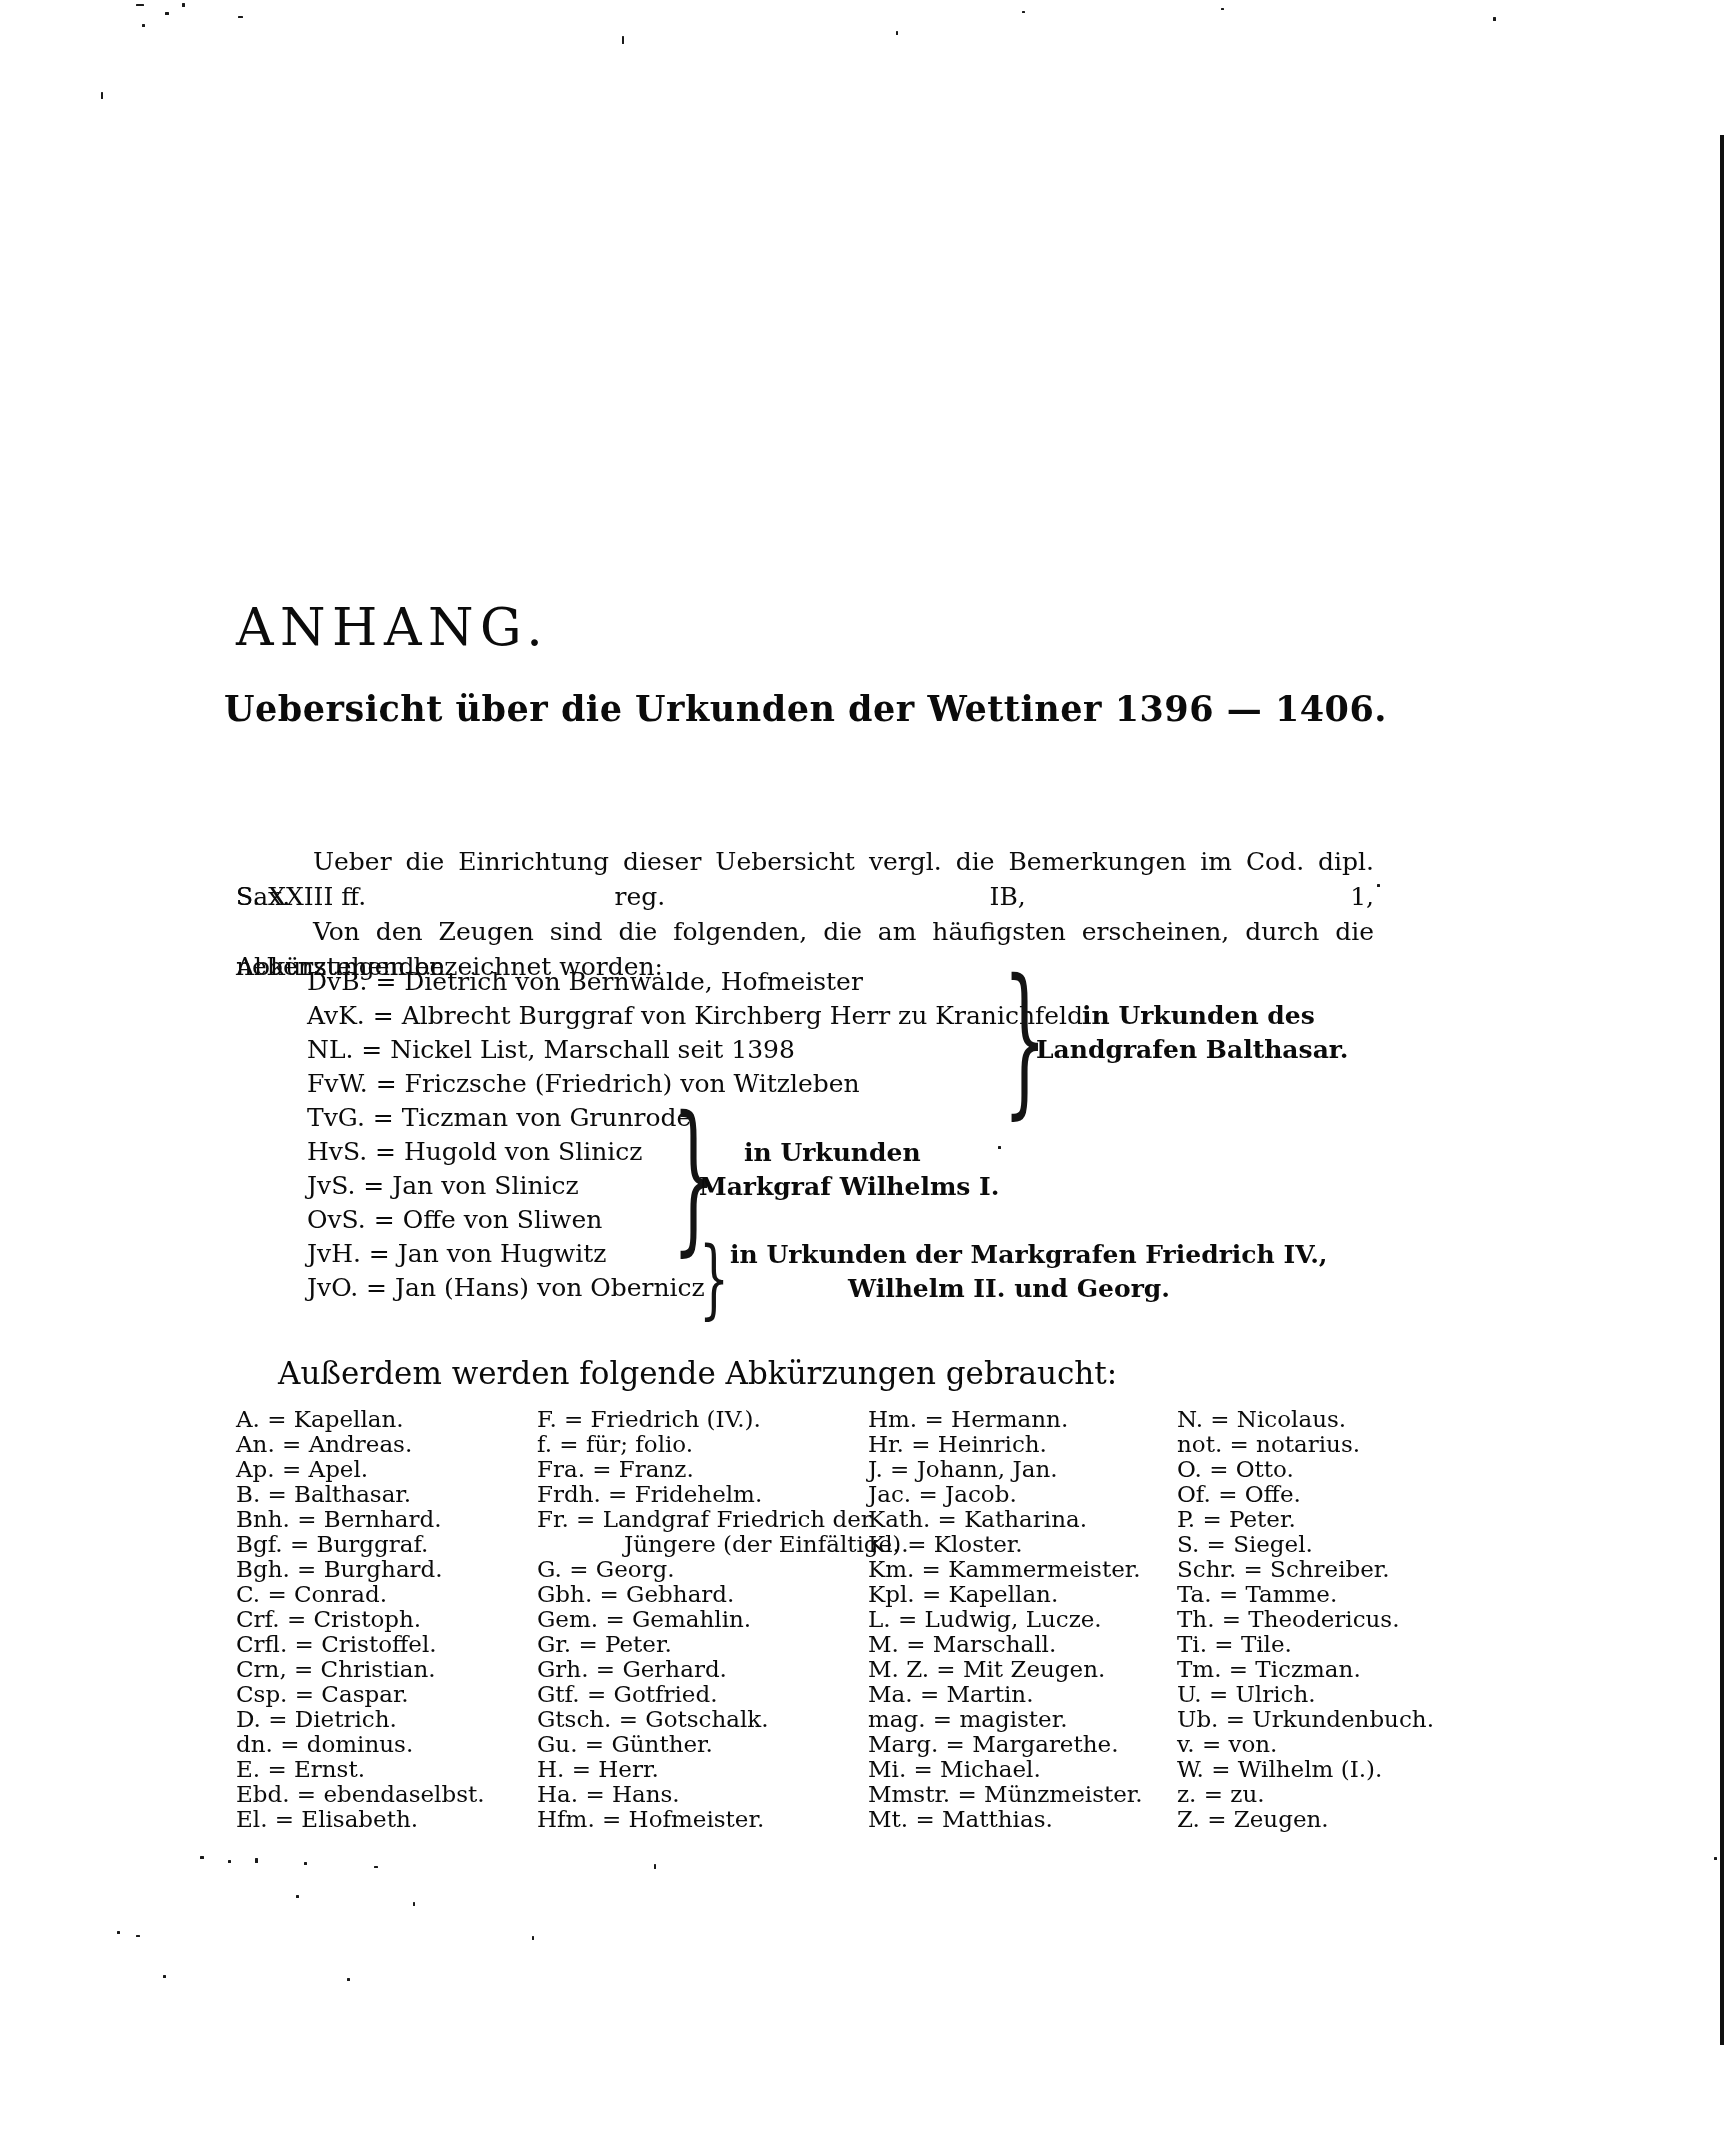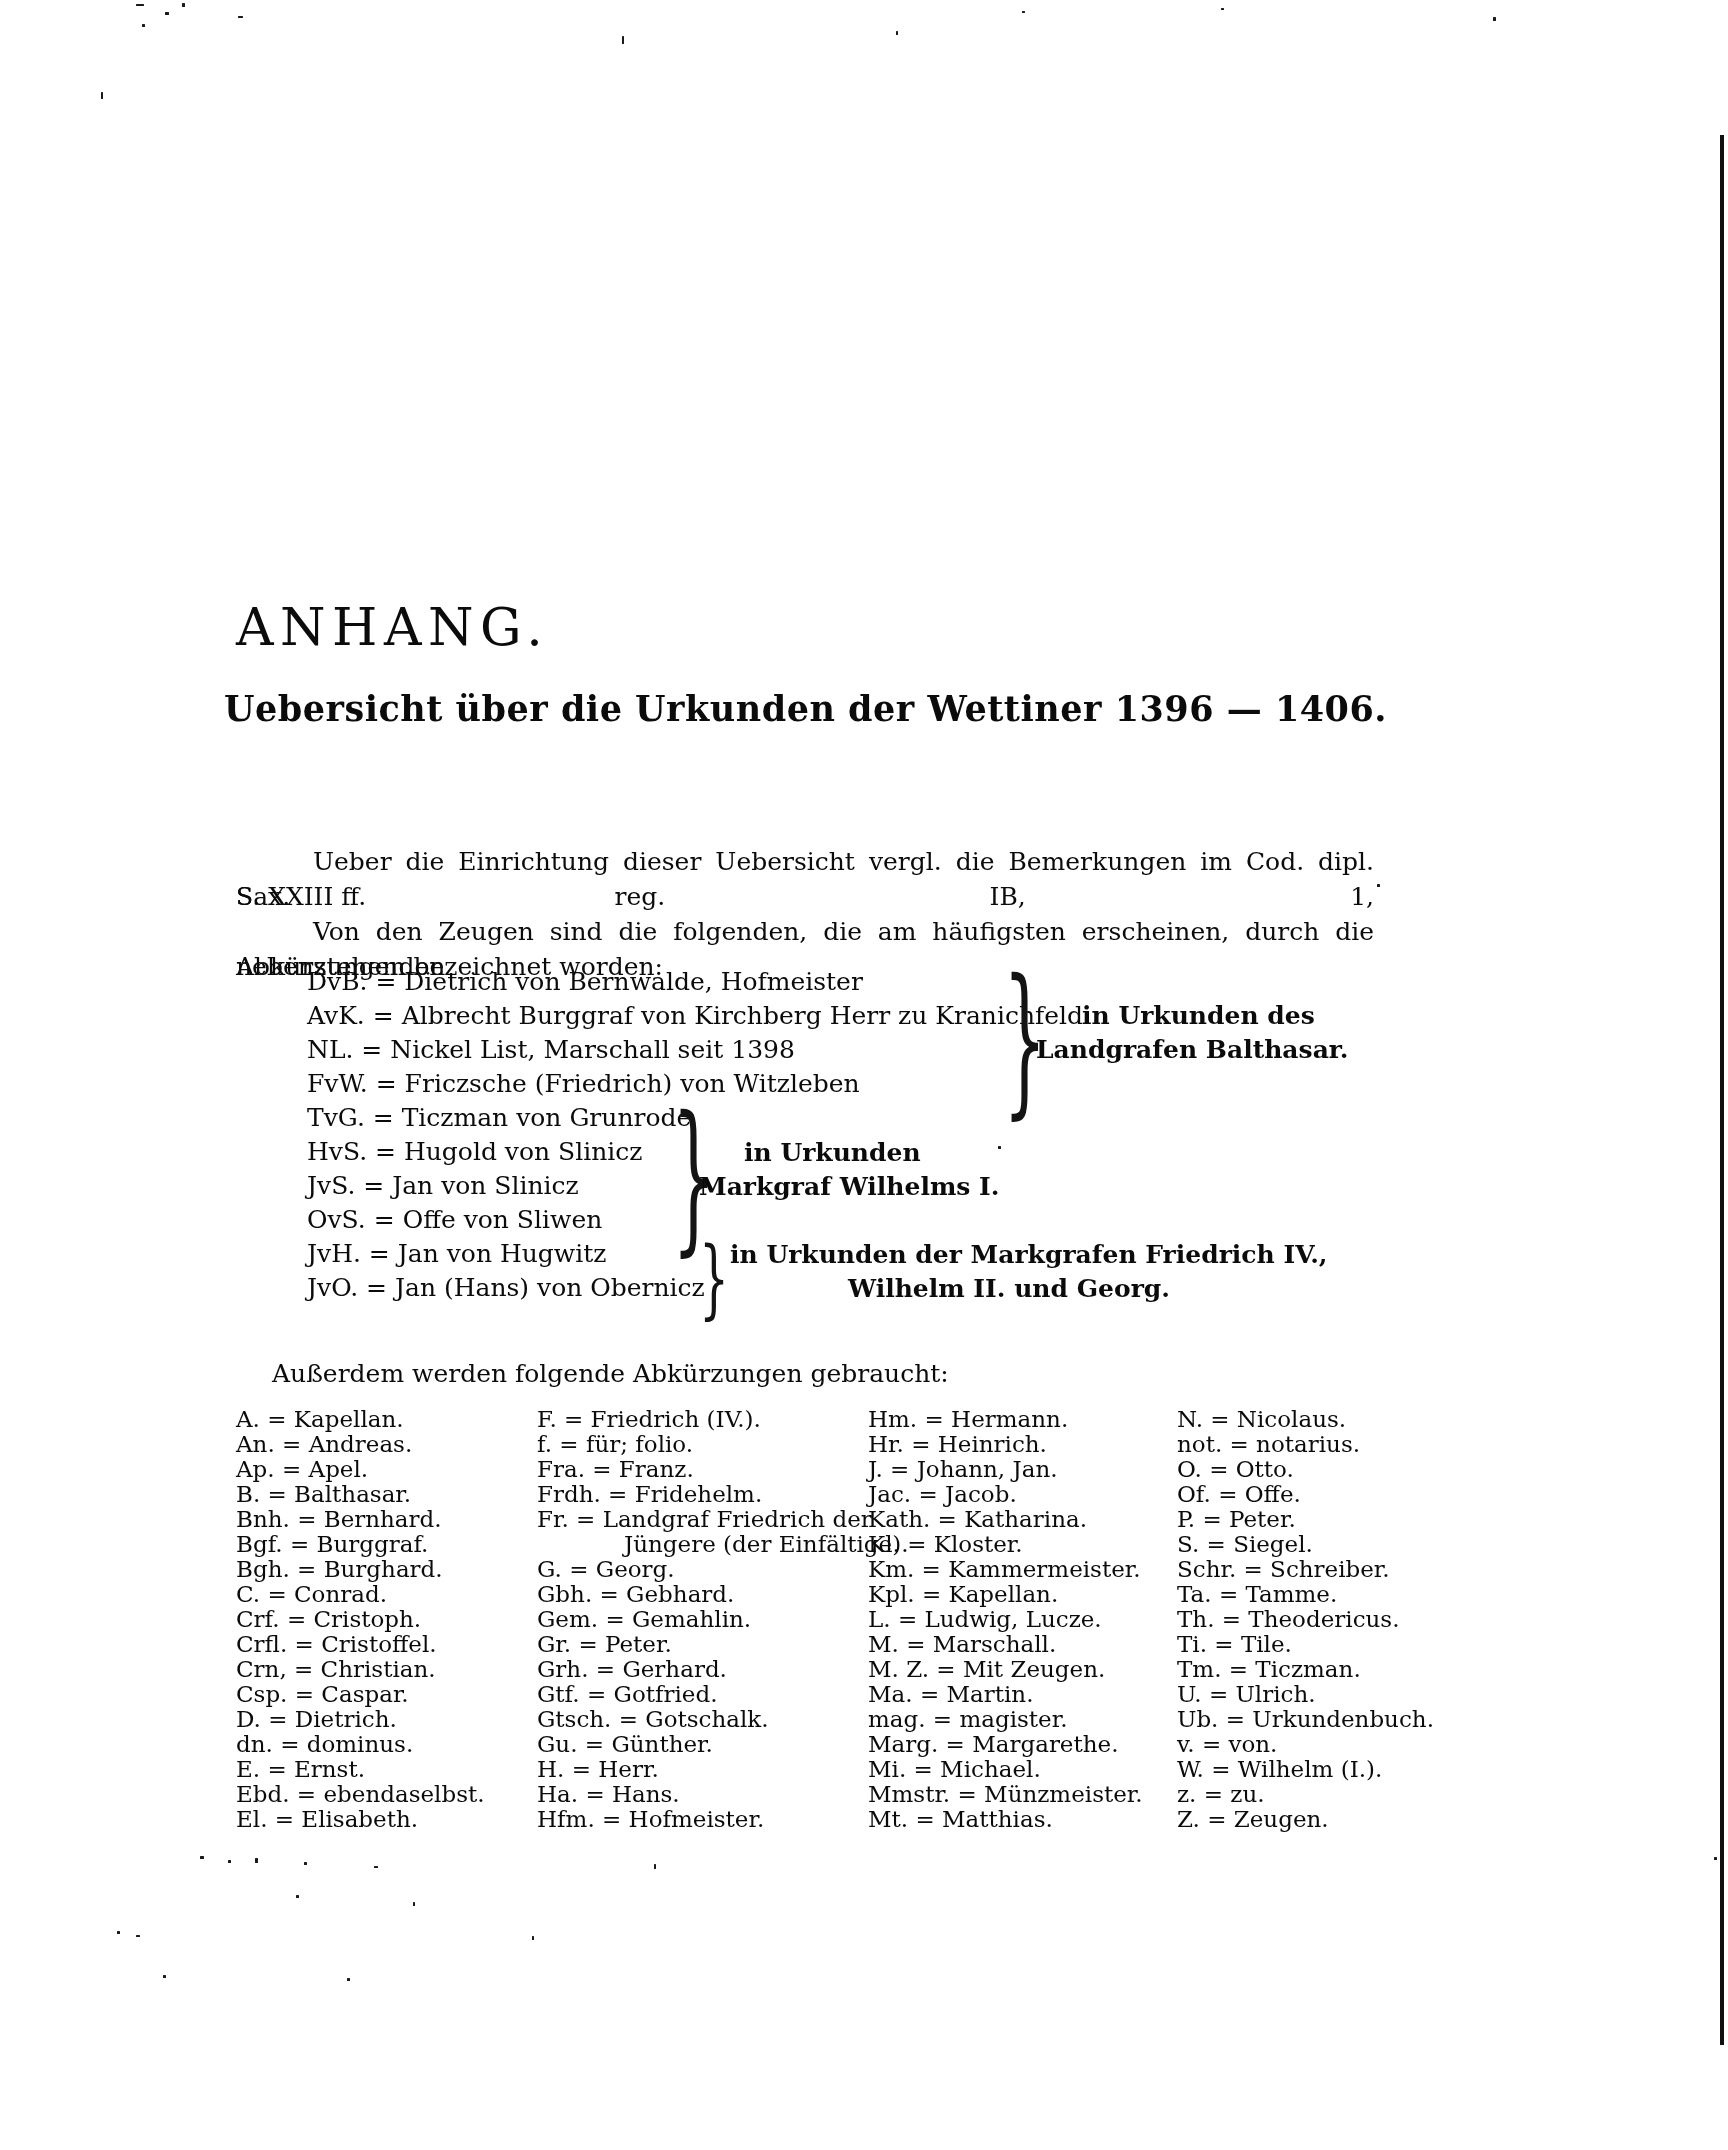--- a/index.html
+++ b/index.html
@@ -36,22 +36,22 @@
   .note{position:absolute;font-size:25px;height:34px;line-height:34px;white-space:nowrap;font-weight:bold;}
   .brace{
     position:absolute;color:#141414;
     font-family:"DejaVu Serif",serif;font-weight:normal;
     transform-origin:left center;
   }
   .brace-a{left:1003px;top:970px;font-size:163px;line-height:137px;transform:scale(0.42,1.0);}
   .brace-b{left:672px;top:1107px;font-size:163px;line-height:137px;transform:scale(0.42,1.0);}
   .brace-c{left:699px;top:1244px;font-size:86px;line-height:68px;transform:scale(0.55,1.0);}
   .abbr-heading{
-    position:absolute;left:272px;top:1356px;
-    font-size:25px;height:35px;line-height:35px;white-space:nowrap;
+    position:absolute;left:278px;top:1356px;
+    font-size:31px;height:35px;line-height:35px;white-space:nowrap;
   }
   .col{position:absolute;top:1407px;font-size:23px;}
   .col .line{height:25px;line-height:25px;white-space:nowrap;}
   .col .line.indent{padding-left:87px;}
   .col-0{left:236px;width:298px;}
   .col-1{left:537px;width:336px;}
   .col-2{left:868px;width:307px;}
   .col-3{left:1177px;width:331px;}
   .edge-line{
     position:absolute;left:1720px;top:135px;width:3.8px;height:1910px;

